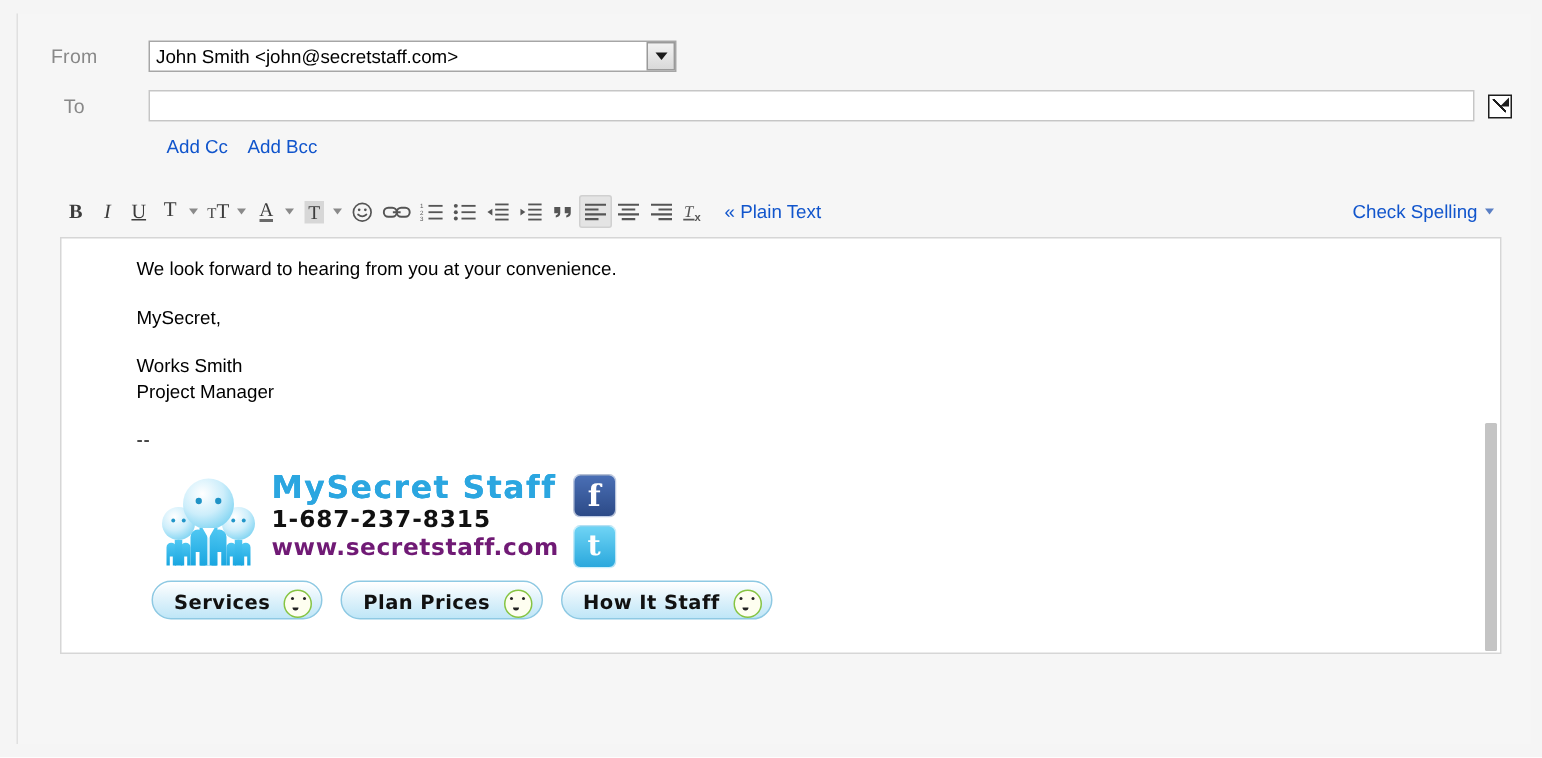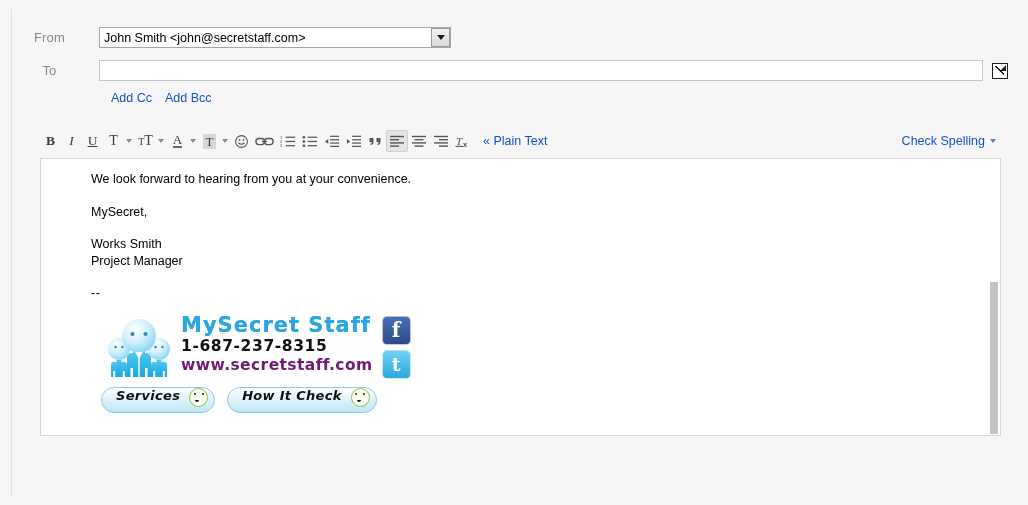--- a/index.html
+++ b/index.html
@@ -355,29 +355,28 @@
   .sig-buttons {
     margin-top: 8px;
     margin-left: -4px;
     display: flex;
     align-items: center;
     gap: 12px;
   }
   .pill {
     height: 26px;
     display: flex;
-    align-items: flex-start;
+    align-items: flex-end;
     padding: 0 6px 0 14px;
     border-radius: 14px;
     background: linear-gradient(180deg, #ffffff 0%, #dff2fb 48%, #bfe6f7 100%);
     border: 1px solid #8ec9e3;
     box-sizing: border-box;
     cursor: pointer;
     box-shadow: inset 0 1px 0 rgba(255,255,255,0.9);
-    font-style: italic;
   }
   .pill-text {
     font-family: "DejaVu Sans", sans-serif;
     font-weight: bold;
     font-size: 13px;
     color: #111111;
     letter-spacing: 0.3px;
     white-space: nowrap;
   }
   .pill-face {
@@ -673,21 +672,29 @@
           <div class="sig-buttons">
             <div class="pill">
               <span class="pill-text">Services</span>
               <span class="pill-face">
                 <span class="eye l"></span>
                   <span class="eye r"></span>
                   <span class="mouth"></span>
               </span>
             </div>
             <div class="pill">
-              <span class="pill-text">How It Check</span>
+              <span class="pill-text">Plan Prices</span>
+              <span class="pill-face">
+                <span class="eye l"></span>
+                  <span class="eye r"></span>
+                  <span class="mouth"></span>
+              </span>
+            </div>
+            <div class="pill">
+              <span class="pill-text">How It Staff</span>
               <span class="pill-face">
                 <span class="eye l"></span>
                   <span class="eye r"></span>
                   <span class="mouth"></span>
               </span>
             </div>
           </div>
         </div>
       </div>
 

